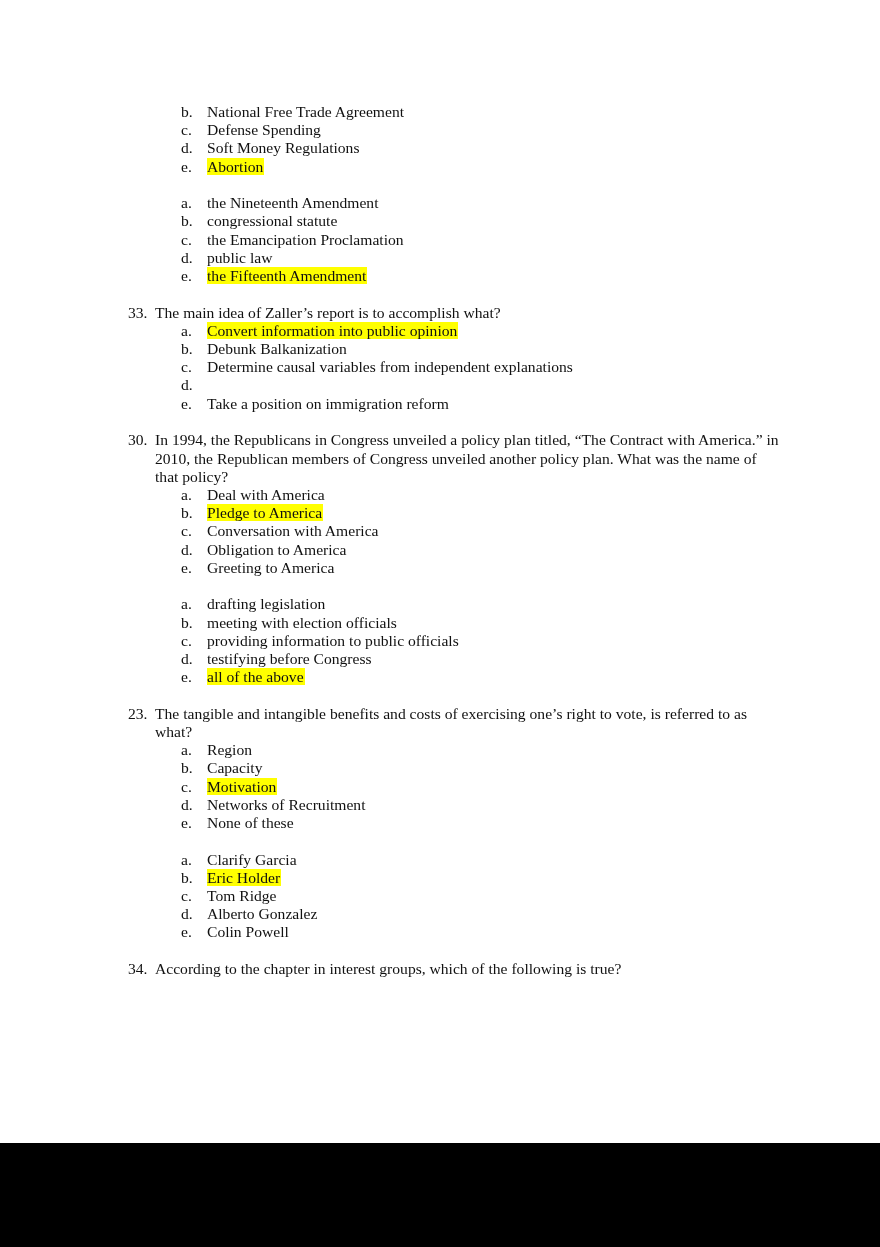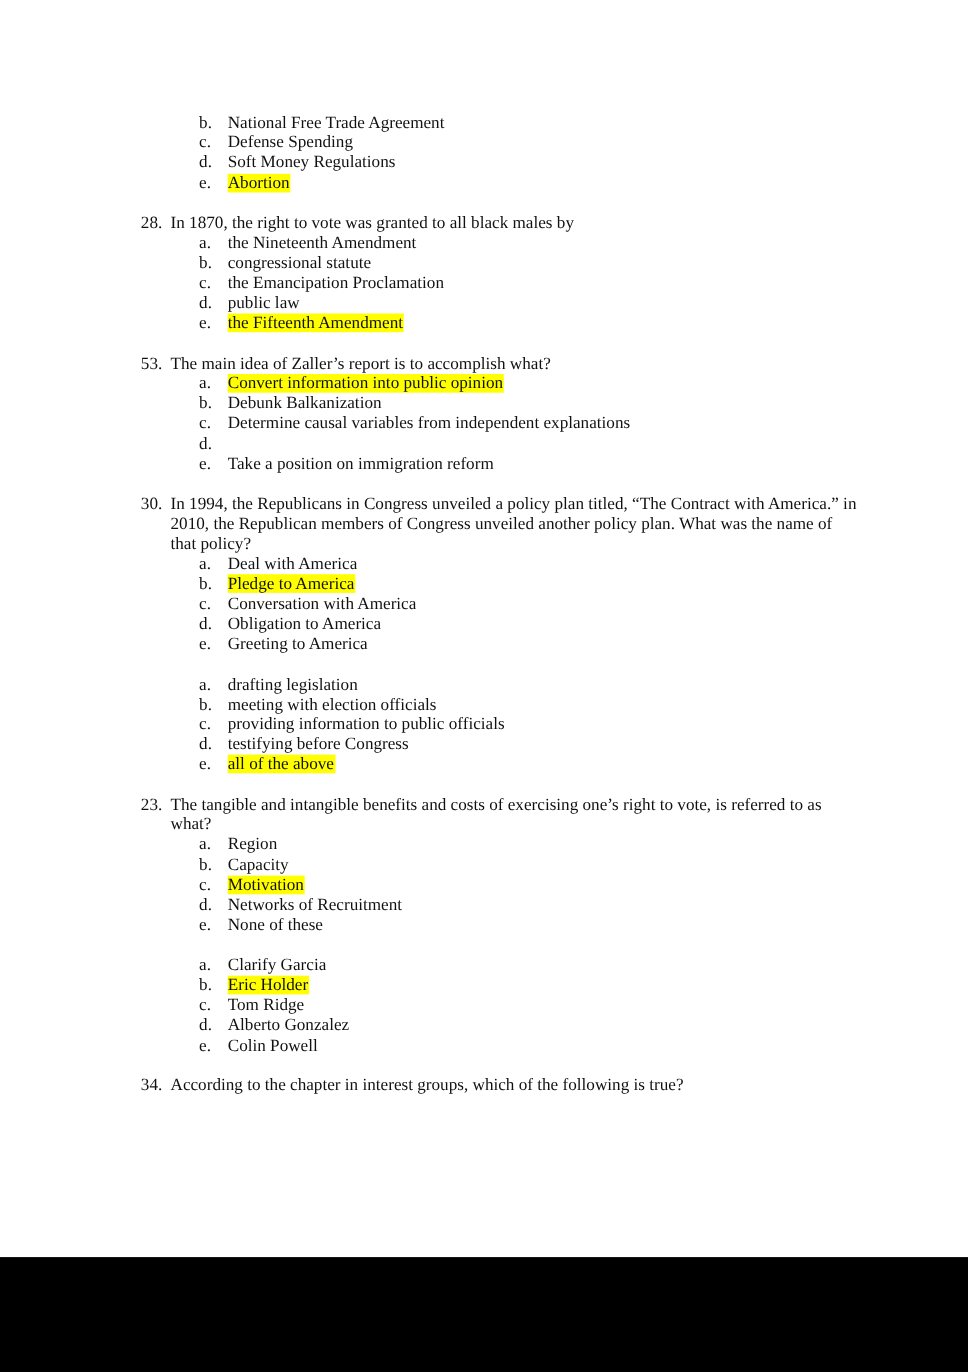--- a/index.html
+++ b/index.html
@@ -25,31 +25,30 @@
     <div class="q">
       <ul class="opts" id="carry">
           <li class="opt"><span class="olet">b.</span><span class="otext">National Free Trade Agreement</span></li>
           <li class="opt"><span class="olet">c.</span><span class="otext">Defense Spending</span></li>
           <li class="opt"><span class="olet">d.</span><span class="otext">Soft Money Regulations</span></li>
           <li class="opt"><span class="olet">e.</span><span class="otext hl">Abortion</span></li>
         </ul>
     </div>
     <div id="questions">
         <div class="q">
-          <div class="qhead"><span class="qnum">28.</span><span>In 1870, the right to vote was granted to all black males by</span></div>
           <ul class="opts">
             <li class="opt"><span class="olet">a.</span><span class="otext">the Nineteenth Amendment</span></li>
             <li class="opt"><span class="olet">b.</span><span class="otext">congressional statute</span></li>
             <li class="opt"><span class="olet">c.</span><span class="otext">the Emancipation Proclamation</span></li>
             <li class="opt"><span class="olet">d.</span><span class="otext">public law</span></li>
             <li class="opt"><span class="olet">e.</span><span class="otext hl">the Fifteenth Amendment</span></li>
           </ul>
         </div>
         <div class="q">
-          <div class="qhead"><span class="qnum">53.</span><span>The main idea of Zaller’s report is to accomplish what?</span></div>
+          <div class="qhead"><span class="qnum">33.</span><span>The main idea of Zaller’s report is to accomplish what?</span></div>
           <ul class="opts">
             <li class="opt"><span class="olet">a.</span><span class="otext hl">Convert information into public opinion</span></li>
             <li class="opt"><span class="olet">b.</span><span class="otext">Debunk Balkanization</span></li>
             <li class="opt"><span class="olet">c.</span><span class="otext">Determine causal variables from independent explanations</span></li>
             <li class="opt"><span class="olet">d.</span></li>
             <li class="opt"><span class="olet">e.</span><span class="otext">Take a position on immigration reform</span></li>
           </ul>
         </div>
         <div class="q">
           <div class="qhead"><span class="qnum">30.</span><span>In 1994, the Republicans in Congress unveiled a policy plan titled, “The Contract with America.” in 2010, the Republican members of Congress unveiled another policy plan. What was the name of that policy?</span></div>

